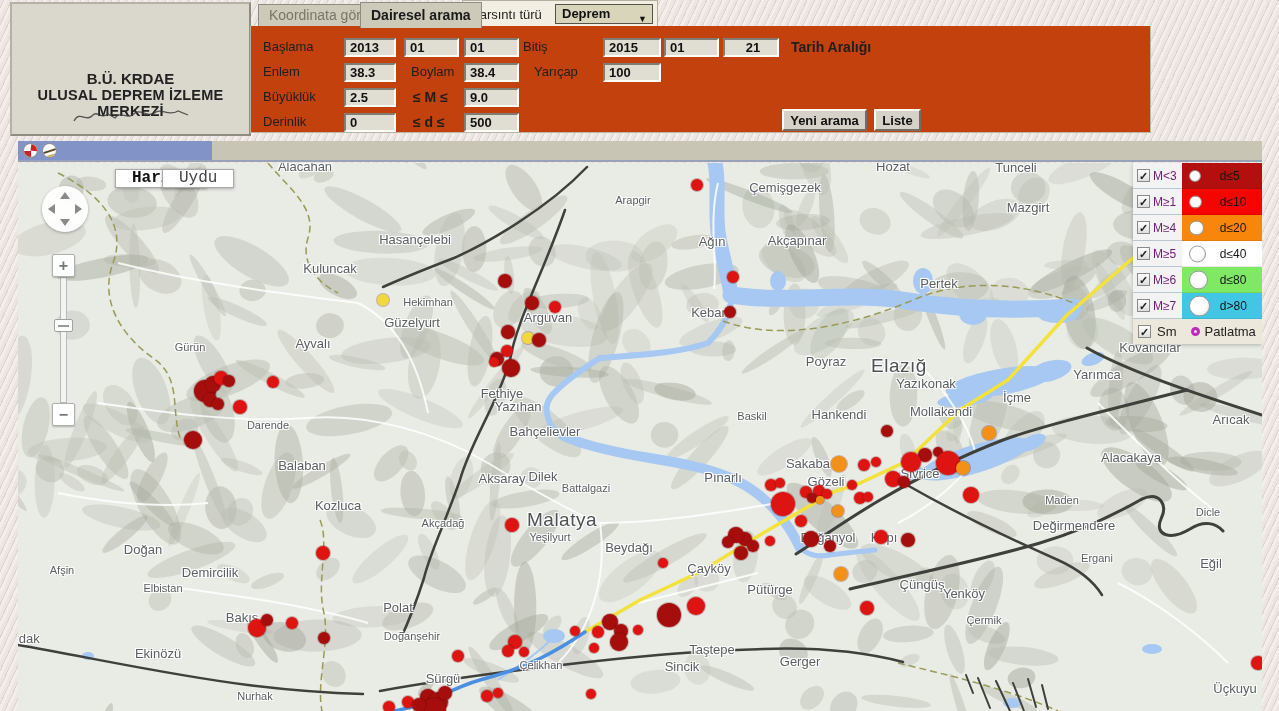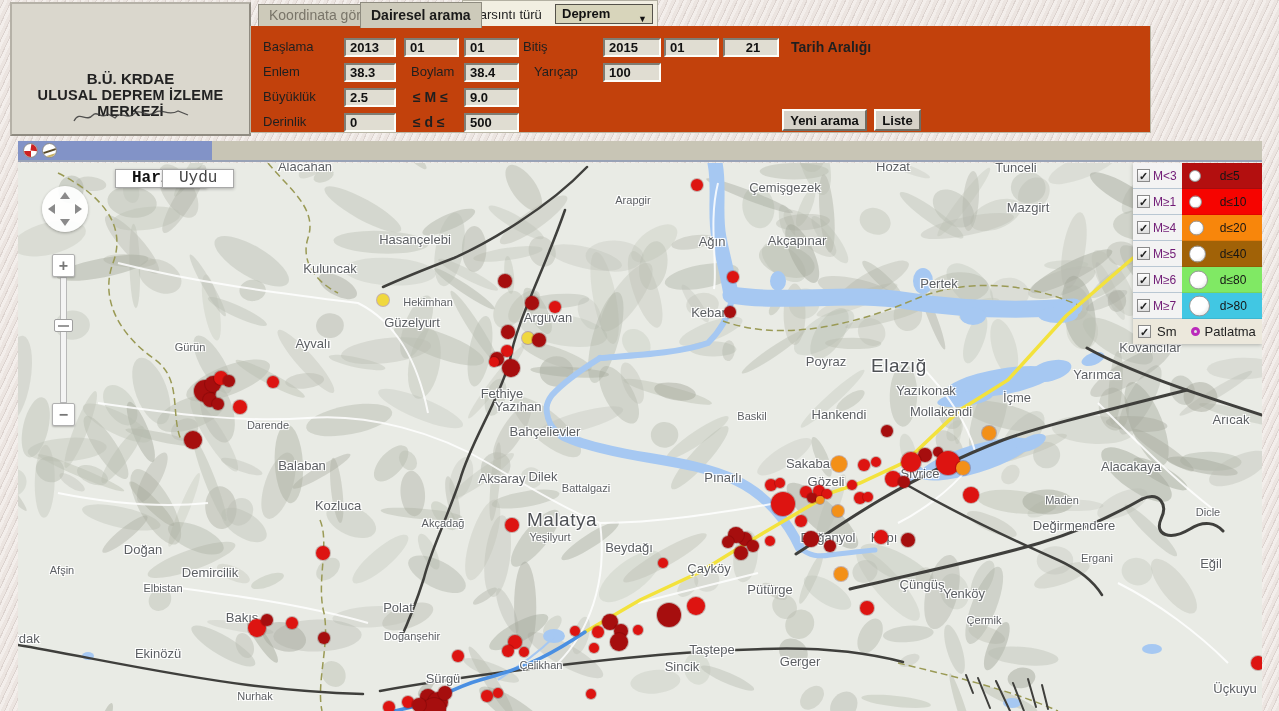--- a/index.html
+++ b/index.html
@@ -629,37 +629,37 @@
       <span class="place s1" style="left: 394px; top: 159px;">Güzelyurt</span>
       <span class="place s1" style="left: 530px; top: 154px;">Arguvan</span>
       <span class="place s1" style="left: 295px; top: 180px;">Ayvalı</span>
       <span class="place s2" style="left: 172px; top: 184px;">Gürün</span>
       <span class="place s1" style="left: 808px; top: 198px;">Poyraz</span>
       <span class="place s3" style="left: 881px; top: 203px;">Elazığ</span>
       <span class="place s1" style="left: 1079px; top: 211px;">Yarımca</span>
       <span class="place s1" style="left: 1132px; top: 184px;">Kovancılar</span>
       <span class="place s1" style="left: 484px; top: 230px;">Fethiye</span>
       <span class="place s1" style="left: 500px; top: 243px;">Yazıhan</span>
-      <span class="place s1" style="left: 908px; top: 227px;">Yazıkonak</span>
+      <span class="place s1" style="left: 908px; top: 220px;">Yazıkonak</span>
       <span class="place s1" style="left: 999px; top: 234px;">İçme</span>
       <span class="place s1" style="left: 923px; top: 248px;">Mollakendi</span>
       <span class="place s1" style="left: 821px; top: 251px;">Hankendi</span>
       <span class="place s2" style="left: 734px; top: 253px;">Baskil</span>
       <span class="place s1" style="left: 1213px; top: 256px;">Arıcak</span>
       <span class="place s2" style="left: 250px; top: 262px;">Darende</span>
       <span class="place s1" style="left: 527px; top: 268px;">Bahçelievler</span>
       <span class="place s1" style="left: 284px; top: 302px;">Balaban</span>
       <span class="place s1" style="left: 484px; top: 315px;">Aksaray</span>
       <span class="place s1" style="left: 525px; top: 313px;">Dilek</span>
       <span class="place s2" style="left: 568px; top: 325px;">Battalgazi</span>
       <span class="place s1" style="left: 705px; top: 314px;">Pınarlı</span>
       <span class="place s1" style="left: 790px; top: 300px;">Sakaba</span>
       <span class="place s1" style="left: 808px; top: 318px;">Gözeli</span>
       <span class="place s1" style="left: 902px; top: 310px;">Sivrice</span>
-      <span class="place s1" style="left: 1113px; top: 303px;">Alacakaya</span>
+      <span class="place s1" style="left: 1113px; top: 294px;">Alacakaya</span>
       <span class="place s1" style="left: 320px; top: 342px;">Kozluca</span>
       <span class="place s2" style="left: 1044px; top: 337px;">Maden</span>
       <span class="place s2" style="left: 425px; top: 360px;">Akçadağ</span>
       <span class="place s3" style="left: 544px; top: 357px;">Malatya</span>
       <span class="place s2" style="left: 532px; top: 374px;">Yeşilyurt</span>
       <span class="place s1" style="left: 611px; top: 384px;">Beydağı</span>
       <span class="place s1" style="left: 1056px; top: 362px;">Değirmendere</span>
       <span class="place s2" style="left: 1190px; top: 349px;">Dicle</span>
       <span class="place s1" style="left: 810px; top: 374px;">Doğanyol</span>
       <span class="place s1" style="left: 866px; top: 374px;">Kapı</span>
@@ -825,21 +825,21 @@
         <div class="lcell-right" style="background: rgb(248, 134, 11);">
           <span class="dcircle" style="width: 15px; height: 15px;"></span>
           <span class="dlab">d≤20</span>
         </div>
       </div>
       <div class="lrow">
         <div class="lcell-left">
           <div class="cbx">✓</div>
           <span class="mlab">M≥5</span>
         </div>
-        <div class="lcell-right" style="background: #a16207;">
+        <div class="lcell-right" style="background: #ffffff;">
           <span class="dcircle" style="width: 17px; height: 17px;"></span>
           <span class="dlab">d≤40</span>
         </div>
       </div>
       <div class="lrow">
         <div class="lcell-left">
           <div class="cbx">✓</div>
           <span class="mlab">M≥6</span>
         </div>
         <div class="lcell-right" style="background: rgb(128, 233, 100);">

